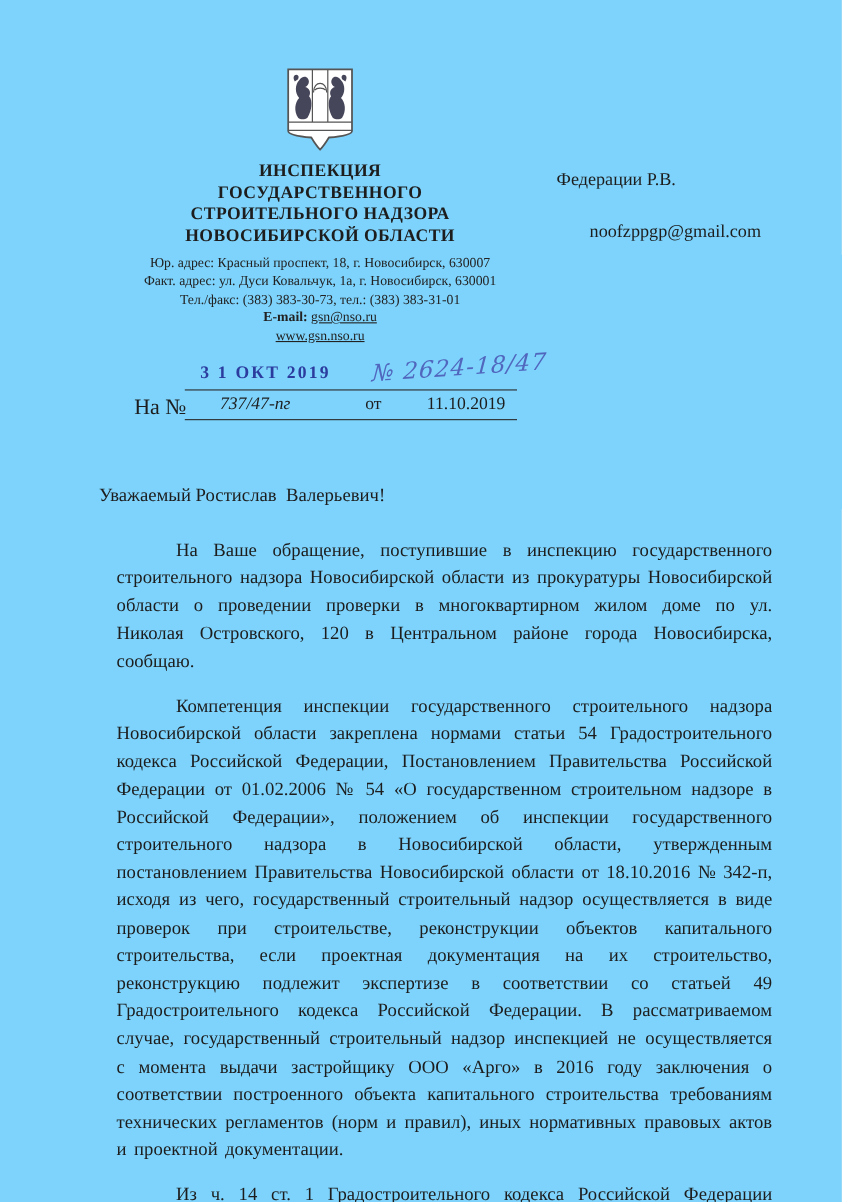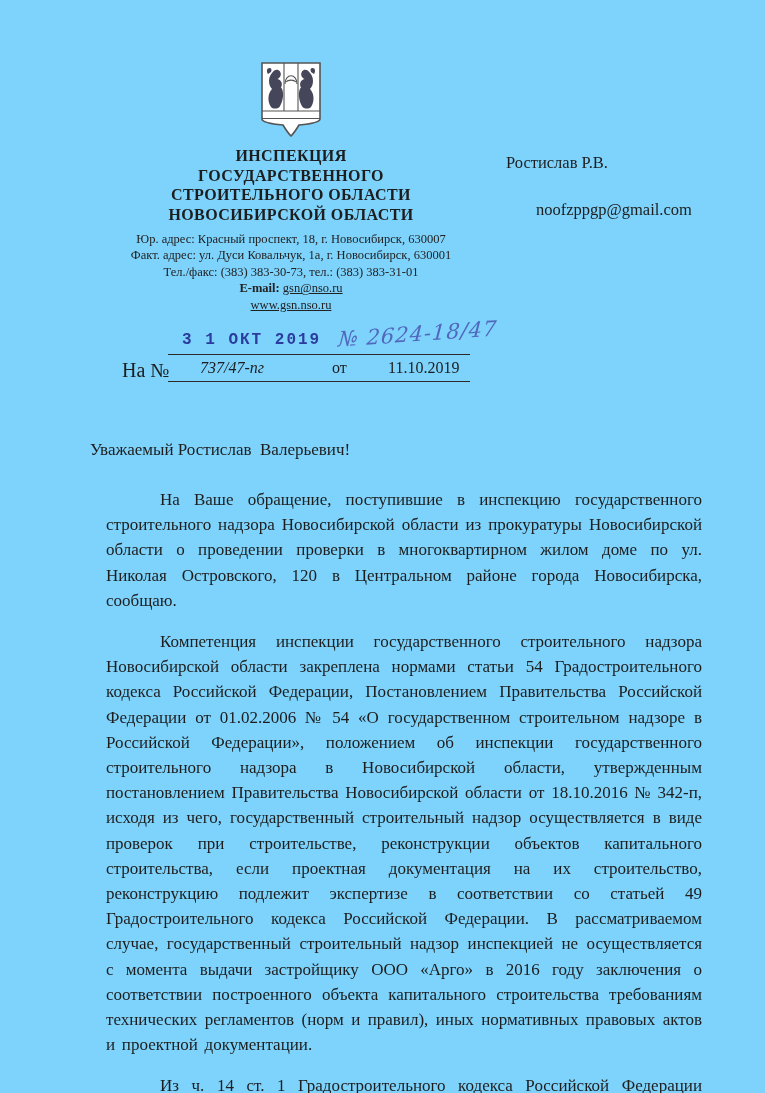--- a/index.html
+++ b/index.html
@@ -32,21 +32,21 @@
   }
   .addr a, .link{
     color:#222;text-decoration:underline;cursor:pointer;
   }
   
   .recipient-name{position:absolute;left:506px;top:153px;font-size:16.5px;}
   .recipient-email{position:absolute;left:504px;top:200px;font-size:16.5px;margin-left:32px;}
   
   .date-stamp{
     position:absolute;left:182px;top:331px;
-    font-family:Liberation Mono, monospace;
+    font-family:Liberation Serif, serif;
     font-weight:bold;font-size:16px;letter-spacing:2px;
   }
   .handwritten{
     position:absolute;left:338px;top:322px;
     font-family:"DejaVu Serif", serif;
     font-style:italic;font-size:21px;letter-spacing:1px;
     transform:rotate(-4deg) skewX(-8deg);
   }
   .ref-line-top{position:absolute;left:168px;top:354px;width:302px;border-top:1.6px solid #2a2a2a;}
   .ref-line-bottom{position:absolute;left:168px;top:381px;width:302px;border-top:1.6px solid #2a2a2a;}
@@ -92,34 +92,34 @@
 
       <g transform="translate(64,0) scale(-1,1)">
         <path d="M12,47 C8,41 9,33 13,29 C9,25 9,17 13,13 C15,9.5 19,8.5 21,11.5 C23,14.5 21,18 18.5,19 C22.5,20 24,24 22,27.5 C25.5,31 24.5,41 20.5,47 C18,49 14,49 12,47 Z
                  M9,14 C7,11 8,8 10.5,8 C12.5,8 13,10 12,12 Z" fill="#46465a"></path>
       </g>
     </svg>
 
     <div class="org-name">
       <div>ИНСПЕКЦИЯ</div>
       <div>ГОСУДАРСТВЕННОГО</div>
-      <div>СТРОИТЕЛЬНОГО ОБЛАСТИ</div>
+      <div>СТРОИТЕЛЬНОГО НАДЗОРА</div>
       <div>НОВОСИБИРСКОЙ ОБЛАСТИ</div>
     </div>
 
     <div class="addr">
       <div>Юр. адрес: Красный проспект, 18, г. Новосибирск, 630007</div>
       <div>Факт. адрес: ул. Дуси Ковальчук, 1а, г. Новосибирск, 630001</div>
       <div>Тел./факс: (383) 383-30-73, тел.: (383) 383-31-01</div>
       <div><b>E-mail: </b><span class="link">gsn@nso.ru</span></div>
       <div><span class="link">www.gsn.nso.ru</span></div>
     </div>
   </div>
 
-  <div class="recipient-name">Ростислав Р.В.</div>
+  <div class="recipient-name">Федерации Р.В.</div>
   <div class="recipient-email">noofzppgp@gmail.com</div>
 
   <div class="date-stamp" style="color:#2c3c9e">3 1 ОКТ 2019</div>
   <div class="handwritten" style="color:#5166bd">№ 2624-18/47</div>
   <div class="ref-line-top"></div>
   <div class="ref-label">На №</div>
   <div class="ref-number">737/47-пг</div>
   <div class="ref-from">от</div>
   <div class="ref-date">11.10.2019</div>
   <div class="ref-line-bottom"></div>

